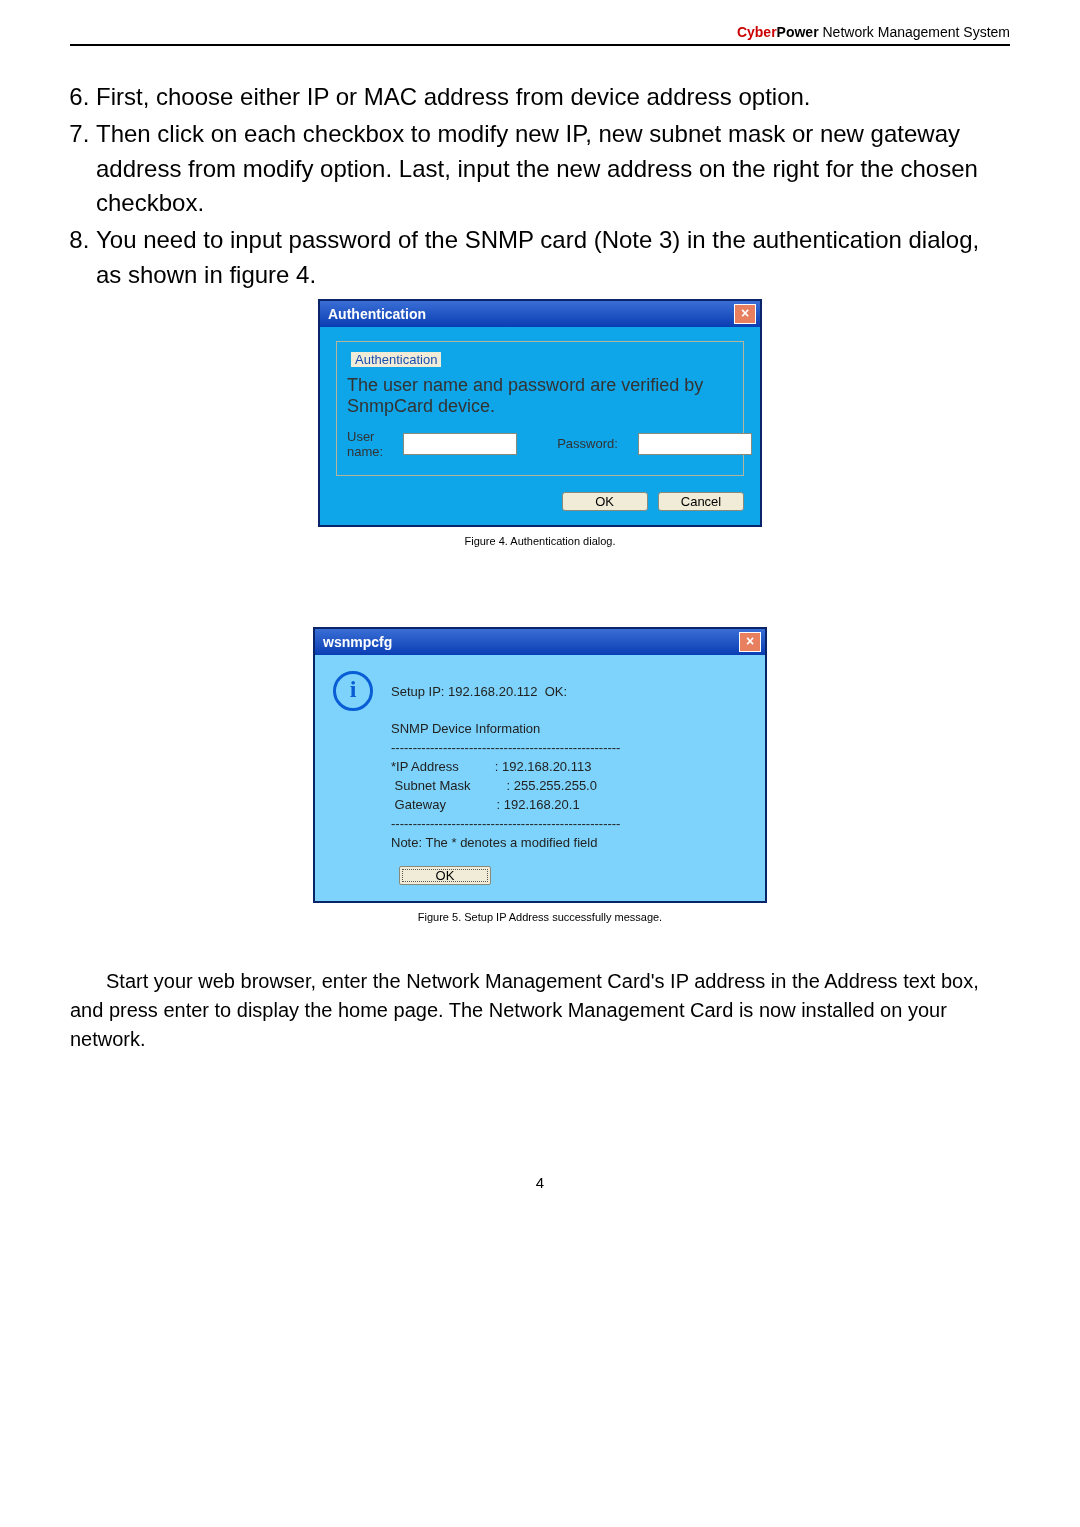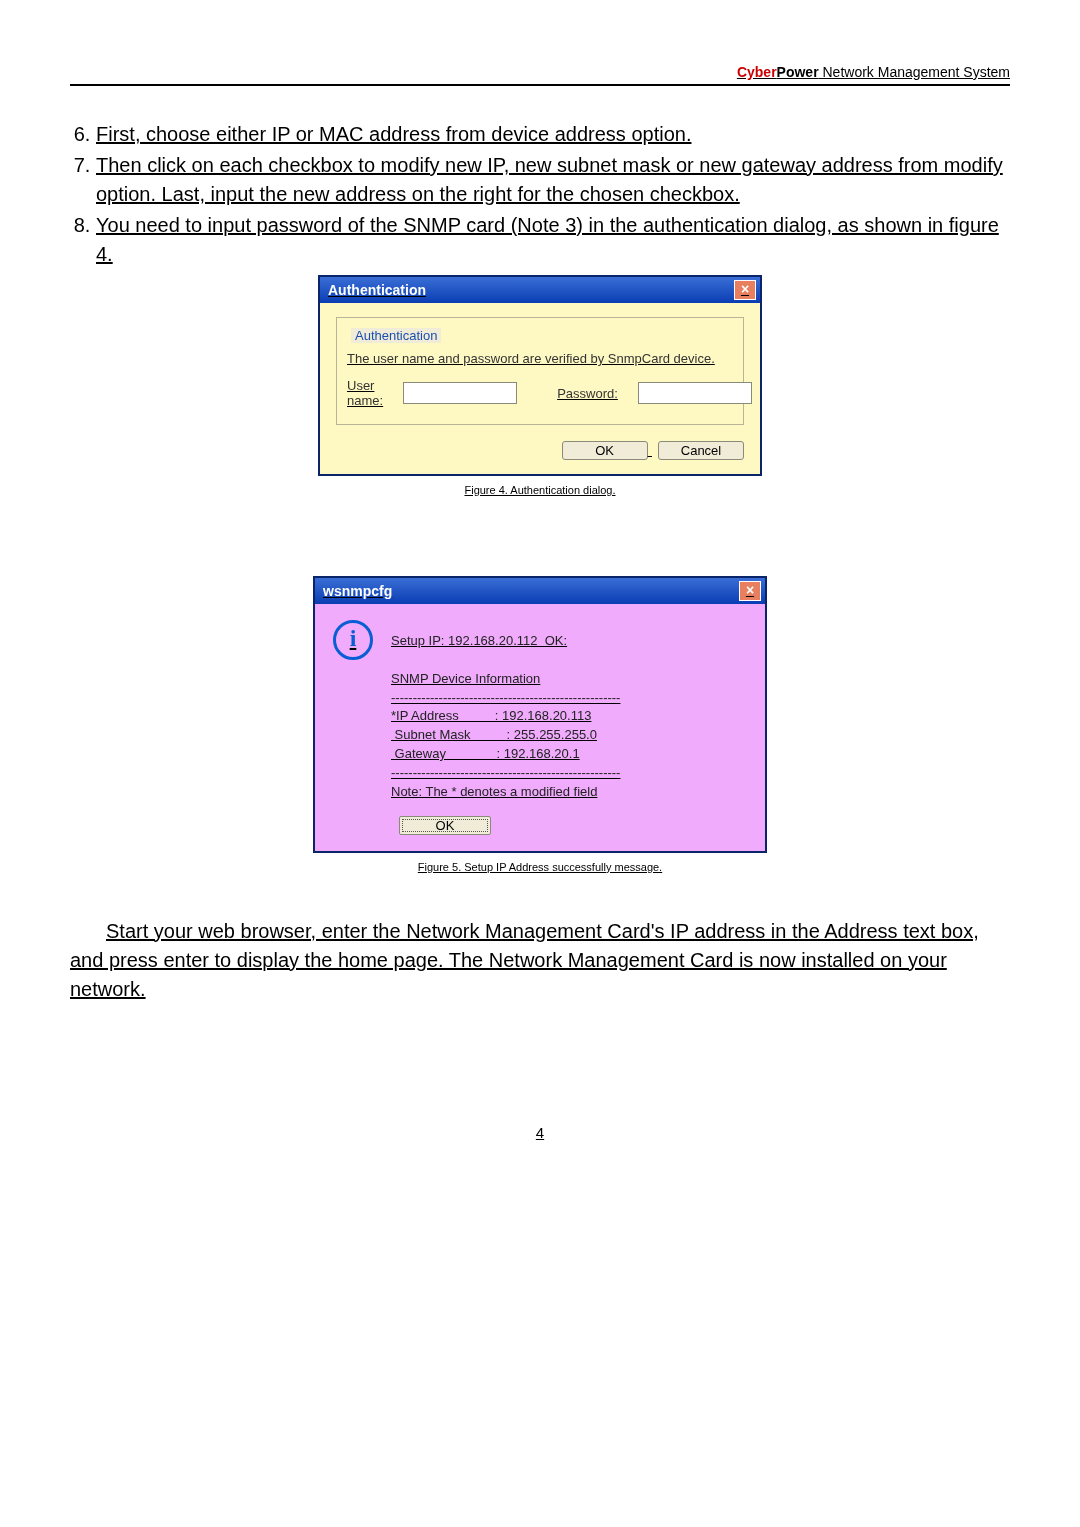--- a/index.html
+++ b/index.html
@@ -4,55 +4,54 @@
 <style>
   body {
     margin: 0;
     padding: 0;
     font-family: Arial, Helvetica, sans-serif;
     background: #ffffff;
     color: #000000;
     width: 1080px;
   }
   .page {
-    padding: 64px 70px 40px 70px;
+    padding: 24px 70px 40px 70px;
     box-sizing: border-box;
-    text-decoration: underline;
   }
   .header-line {
     text-align: right;
     font-size: 14px;
     margin-bottom: 4px;
   }
   .brand-cyber { color: #cc0000; font-weight: bold; }
   .brand-power { color: #000000; font-weight: bold; }
   hr.top-rule {
     border: none;
     border-top: 2px solid #000;
     margin: 0 0 34px 0;
   }
   ol.steps {
-    font-size: 20px;
+    font-size: 24px;
     line-height: 1.45;
     padding-left: 26px;
     margin: 0 5px 6px 0;
   }
   ol.steps li { margin-bottom: 2px; }
   .fig-caption {
     text-align: center;
     font-size: 11px;
     margin: 8px 0 80px 0;
   }
   .fig-wrap { text-align: center; }
   
   .auth-dialog {
     width: 440px;
     margin: 6px auto 0 auto;
     border: 2px solid #0a246a;
-    background: #fef9c3;
+    background: #0ea5e9;
     text-align: left;
   }
   .titlebar {
     display: flex;
     justify-content: space-between;
     align-items: center;
     height: 26px;
     padding: 0 4px 0 8px;
     background: linear-gradient(#3a6ed5, #0a3db3);
     color: #ffffff;
@@ -77,21 +76,21 @@
     padding: 8px 10px 16px 10px;
   }
   .legend {
     font-size: 13px;
     color: #1a4fb0;
     margin: -16px 0 8px 4px;
     background: #f0ecd7;
     display: inline-block;
     padding: 0 4px;
   }
-  .auth-desc { font-size: 13px; color: #333; margin-bottom: 12px; }
+  .auth-desc { font-size: 18px; color: #333; margin-bottom: 12px; }
   .auth-row { display: flex; align-items: center; gap: 20px; font-size: 13px; color: #333; }
   .auth-row input {
     width: 108px; height: 18px;
     border: 1px solid #8a8a7a;
     background: #fff;
     font-size: 12px;
   }
   .btn-row { text-align: right; margin-top: 16px; }
   .win-btn {
     display: inline-block;
@@ -102,21 +101,21 @@
     border: 1px solid #8a8a7a;
     border-radius: 3px;
     margin-left: 6px;
     text-align: center;
   }
   
   .ws-dialog {
     width: 450px;
     margin: 6px auto 0 auto;
     border: 2px solid #0a246a;
-    background: #f0abfc;
+    background: #7dd3fc;
     text-align: left;
   }
   .ws-body {
     display: flex;
     padding: 16px 18px 14px 18px;
     gap: 18px;
   }
   .info-icon {
     width: 34px; height: 34px;
     border-radius: 50%;

